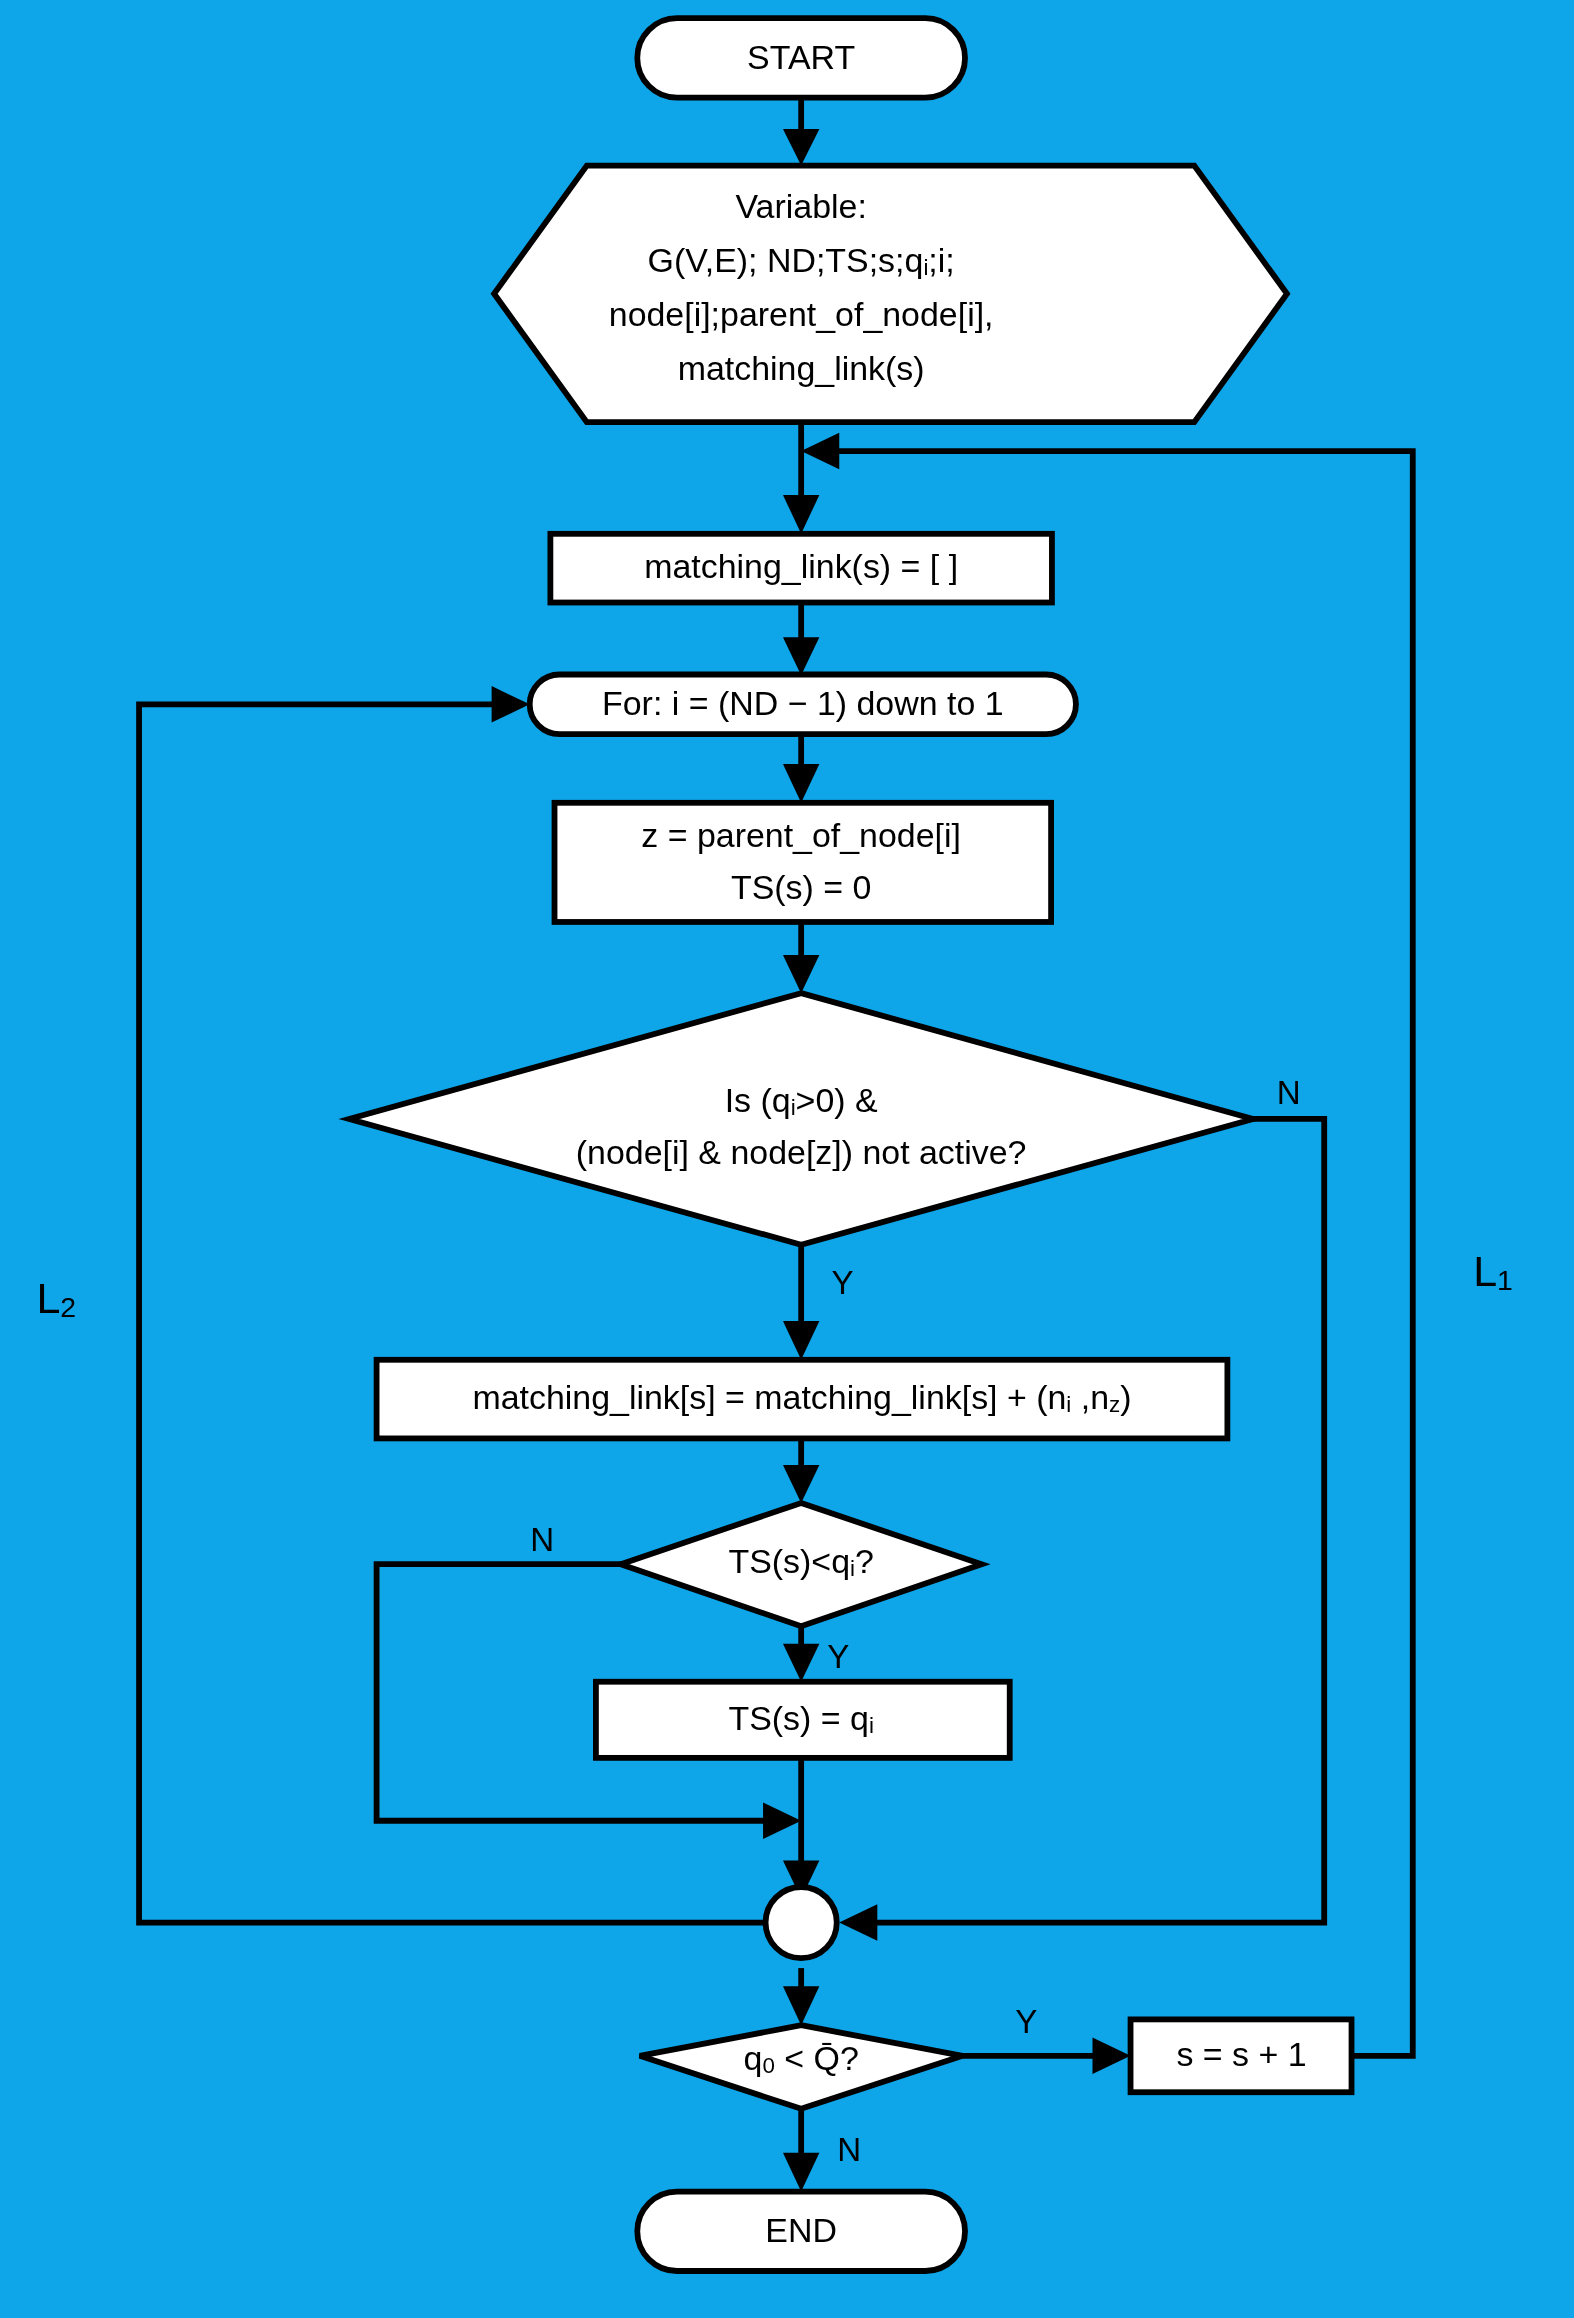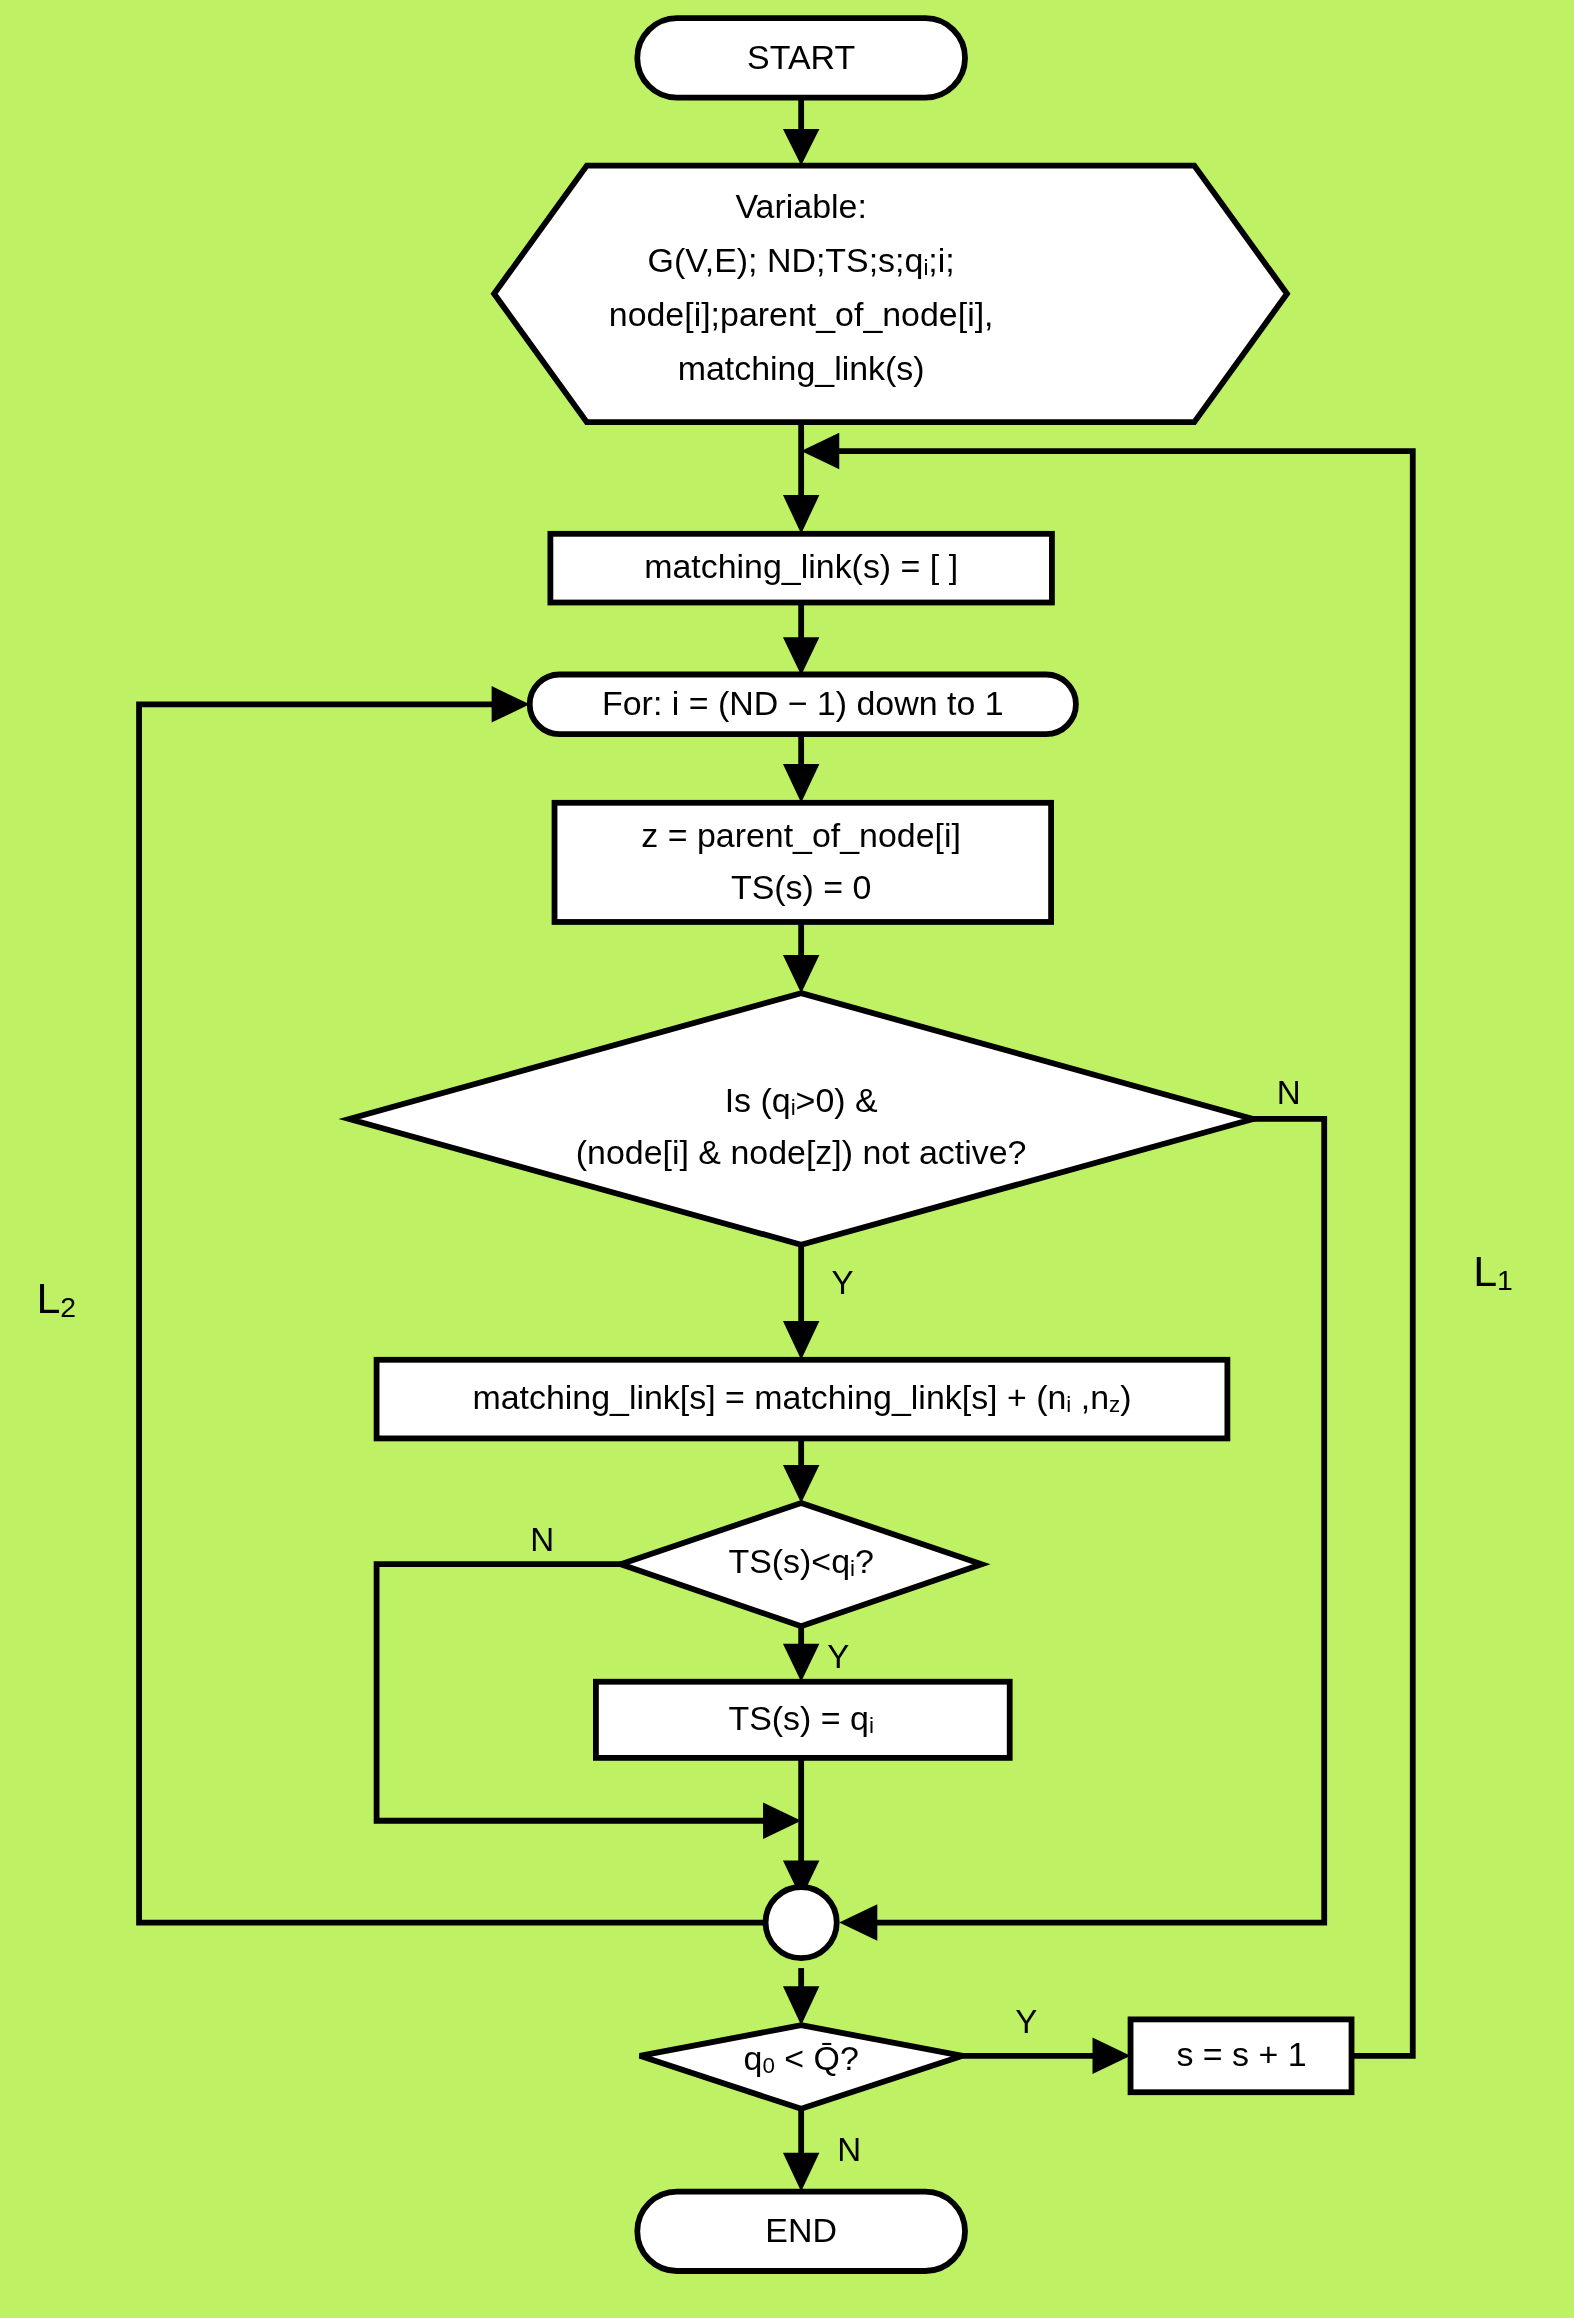--- a/index.html
+++ b/index.html
@@ -5,21 +5,21 @@
 <style>
   html, body {
     margin: 0;
     padding: 0;
     background: #ffffff;
   }
   #chart-root {
     position: relative;
     width: 1575px;
     height: 2319px;
-    background: #bef264;
+    background: #0ea5e9;
     font-family: "Liberation Sans", sans-serif;
   }
   svg.flow {
     display: block;
     width: 1575px;
     height: 2319px;
   }
   .shape {
     fill: #ffffff;
     stroke: #000000;

